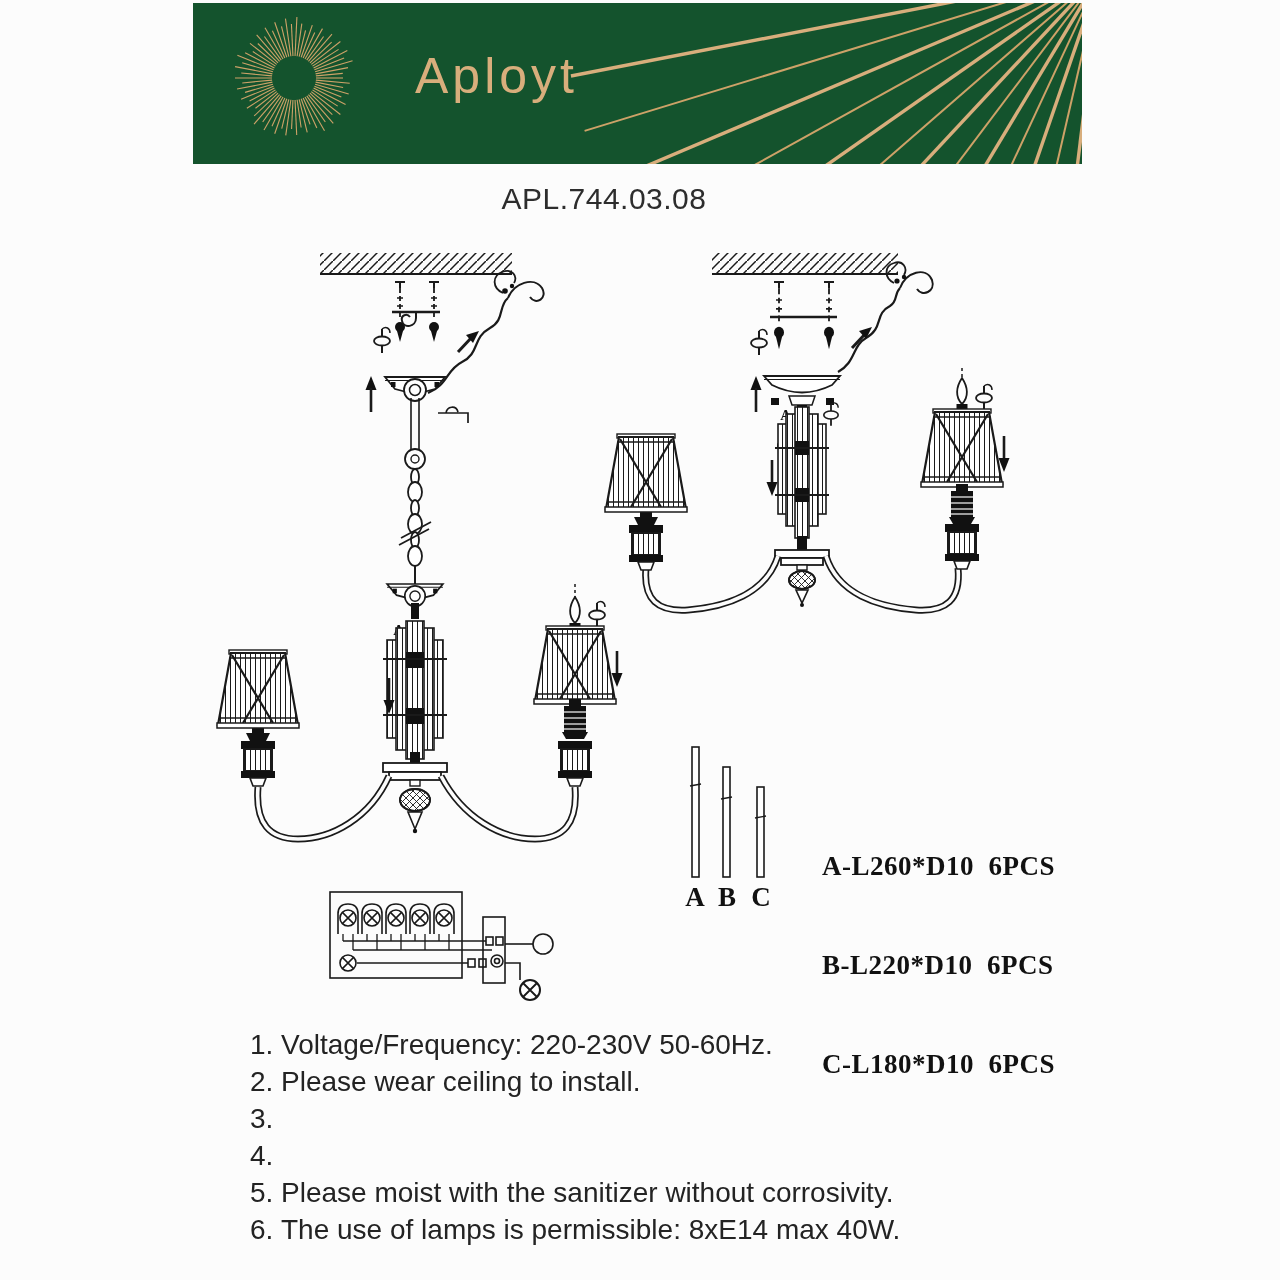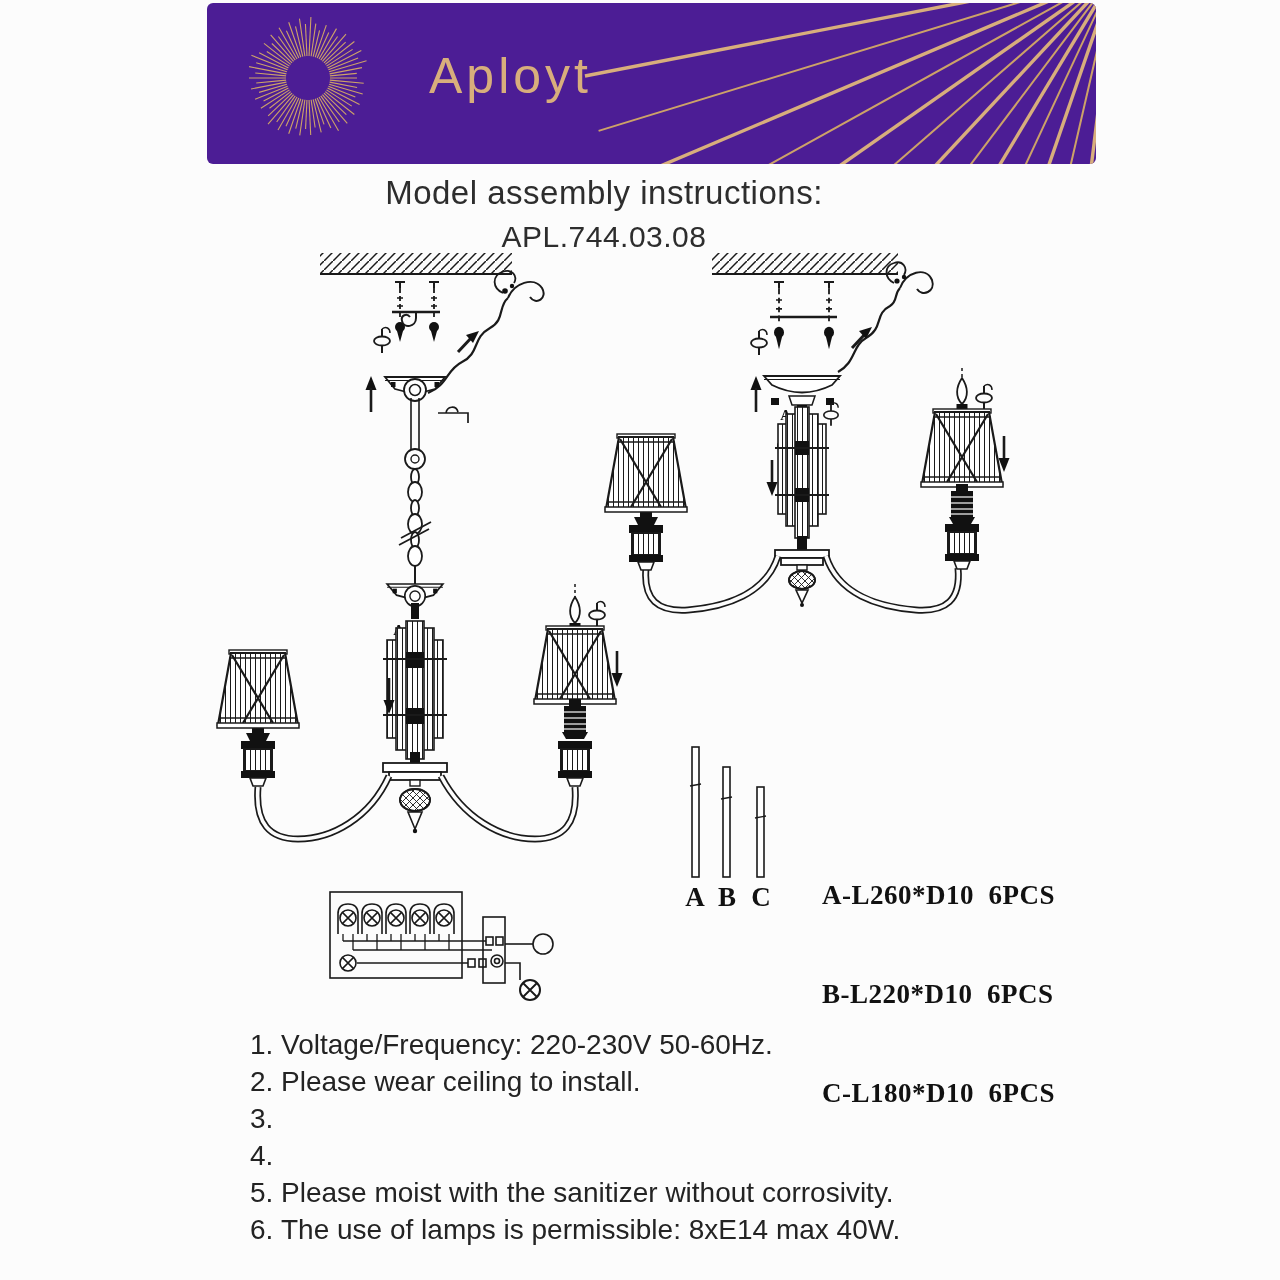--- a/index.html
+++ b/index.html
@@ -1,34 +1,34 @@
 <!DOCTYPE html>
 <html><head>
 <meta charset="utf-8">
 <style>
   html,body{margin:0;padding:0;background:#fff;}
   .page{position:relative;width:1280px;height:1280px;background:#fcfcfc;overflow:hidden;
         font-family:"Liberation Sans",sans-serif;}
   
-  .header{position:absolute;left:207px;top:3px;width:889px;height:161px;background:#4c1d95;overflow:hidden;z-index:2;border-radius:6px;}
+  .header{position:absolute;left:193px;top:3px;width:889px;height:161px;background:#14532d;overflow:hidden;z-index:2;}
   .header svg{position:absolute;left:0;top:0;}
   .brand{position:absolute;left:222px;top:44px;font-size:50px;font-weight:400;letter-spacing:4px;
          color:#d8ae7c;font-family:"Liberation Sans",sans-serif;}
   
   .title{position:absolute;left:0;top:174px;width:1208px;text-align:center;color:#2d2d2d;z-index:1;}
   .title .l1{font-size:33px;letter-spacing:0.5px;}
   .title .l2{font-size:30px;margin-top:8px;letter-spacing:0.5px;}
   
   .diagram{position:absolute;left:0;top:0;width:1280px;height:1280px;z-index:1;}
   .lbl{font-family:"Liberation Serif",serif;font-weight:bold;font-size:15px;fill:#111;stroke:none;}
   .lblbig{font-family:"Liberation Serif",serif;font-weight:bold;font-size:27px;fill:#111;stroke:none;}
   .arm1{stroke:#1a1a1a;stroke-width:7;fill:none;}
   .arm2{stroke:#fcfcfc;stroke-width:3.6;fill:none;}
   
-  .parts{position:absolute;left:822px;top:813px;font-family:"Liberation Serif",serif;font-weight:bold;
+  .parts{position:absolute;left:822px;top:784px;font-family:"Liberation Serif",serif;font-weight:bold;
          font-size:27px;line-height:33px;letter-spacing:0.5px;color:#111;white-space:pre;z-index:1;}
   
   .ins{position:absolute;left:250px;top:1026px;color:#232323;font-size:28px;line-height:37px;z-index:1;}
   .ins-row{display:flex;}
   .ins-num{width:31px;flex:0 0 31px;}
   .ins-text{white-space:pre;text-align:right;}
 </style>
 </head>
 <body>
 
@@ -117,21 +117,20 @@
           <line x1="908" y1="-30" x2="435.7053581447263" y2="231.79719493302207" stroke="#cda268" stroke-width="2"></line>
           <line x1="908" y1="-30" x2="410.9273791356823" y2="180.99480938420805" stroke="#d8ae7c" stroke-width="3.4"></line>
           <line x1="908" y1="-30" x2="391.5954317799609" y2="127.880720550278" stroke="#cda268" stroke-width="2"></line>
           <line x1="908" y1="-30" x2="377.9213209382615" y2="73.03685750333429" stroke="#d8ae7c" stroke-width="3.4"></line>
         </g>
     </svg>
     <div class="brand">Aployt</div>
   </div>
 
   <div class="title">
-    <div class="l1">Model assembly instructions:</div>
     <div class="l2">APL.744.03.08</div>
   </div>
 
   <svg class="diagram" viewBox="0 0 1280 1280">
     <defs>
       <pattern id="ph" patternUnits="userSpaceOnUse" width="9" height="9">
         <path d="M-1,10 L10,-1" stroke="#1a1a1a" stroke-width="1.5" fill="none"></path>
       </pattern>
       <pattern id="pv" patternUnits="userSpaceOnUse" width="5" height="8">
         <line x1="2.5" y1="0" x2="2.5" y2="8" stroke="#1a1a1a" stroke-width="1"></line>

